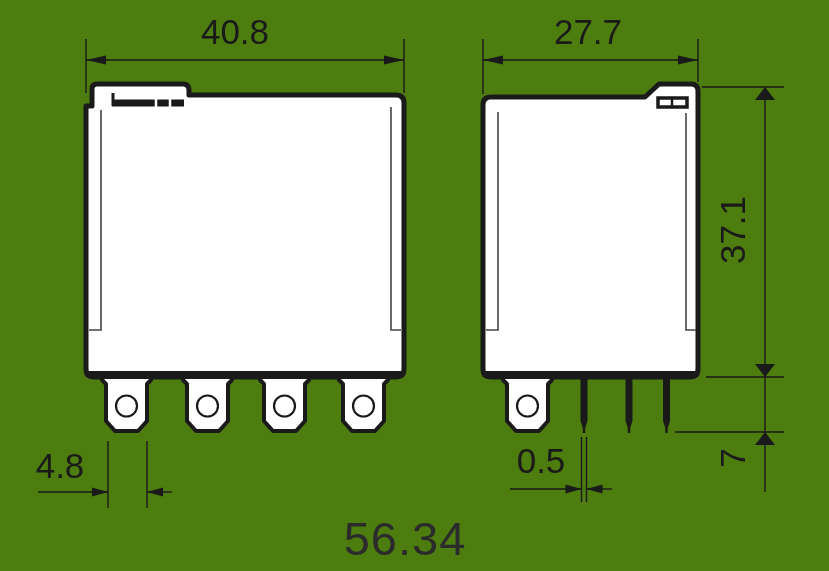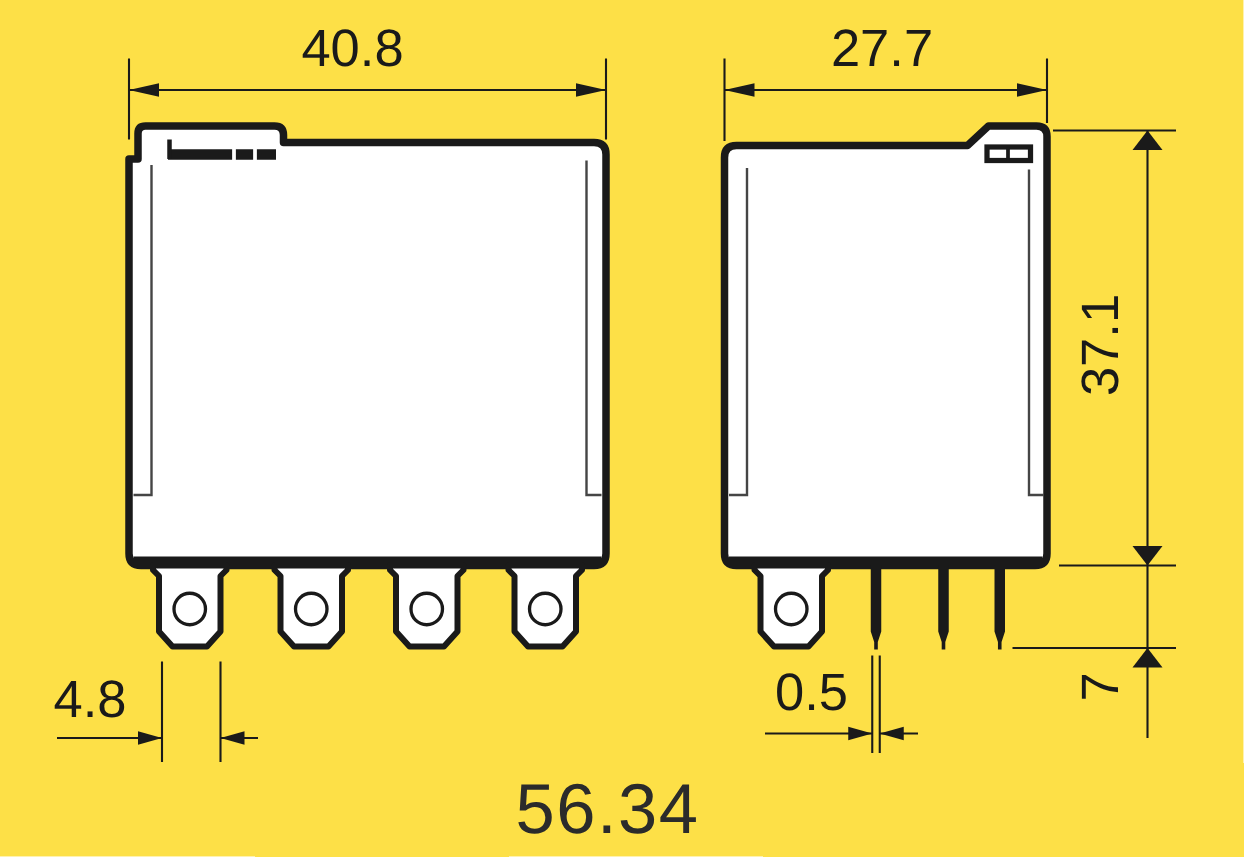--- a/index.html
+++ b/index.html
@@ -1,19 +1,19 @@
 <!DOCTYPE html>
 <html><head>
 <meta charset="utf-8">
 <style>
   html,body{margin:0;padding:0;background:#ffffff;}
   .canvas{
     position:relative;
     width:829px;height:571px;
-    background:#fde047;
+    background:#4d7c0f;
     font-family:"Liberation Sans",sans-serif;
     overflow:hidden;
   }
   svg{display:block;}
   .outline{fill:#ffffff;stroke:#1a1a1a;stroke-width:5;stroke-linejoin:round;}
   .thickline{stroke:#1a1a1a;stroke-width:4;fill:none;stroke-linecap:butt;}
   .seam{stroke:#454545;stroke-width:1.6;fill:none;}
   .dimline{stroke:#1a1a1a;stroke-width:1.4;fill:none;}
   .arrow{fill:#1a1a1a;stroke:none;}
   .pin{fill:#ffffff;stroke:#1a1a1a;stroke-width:4;stroke-linejoin:round;}

